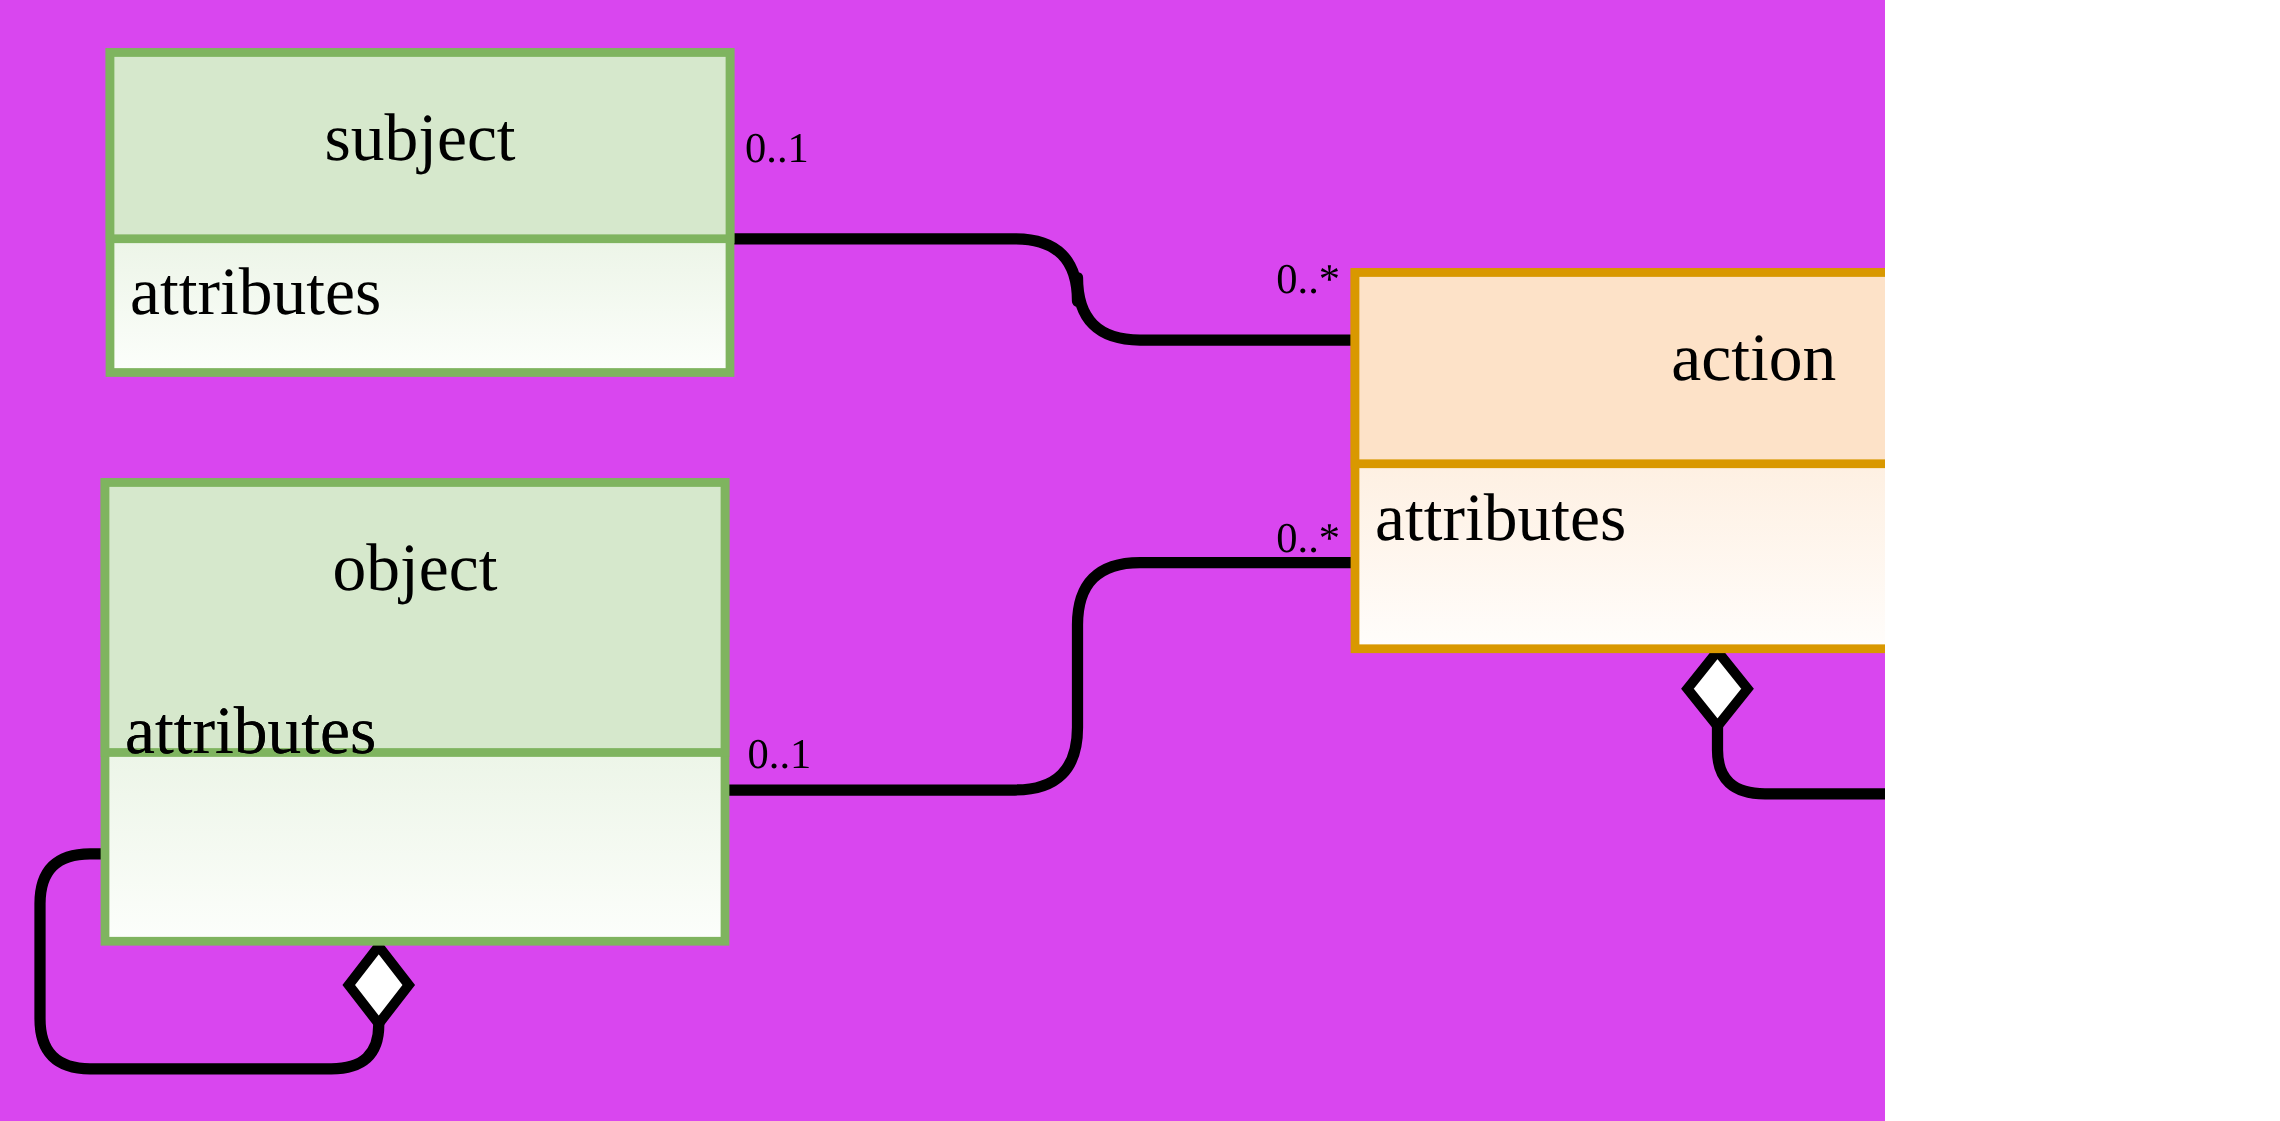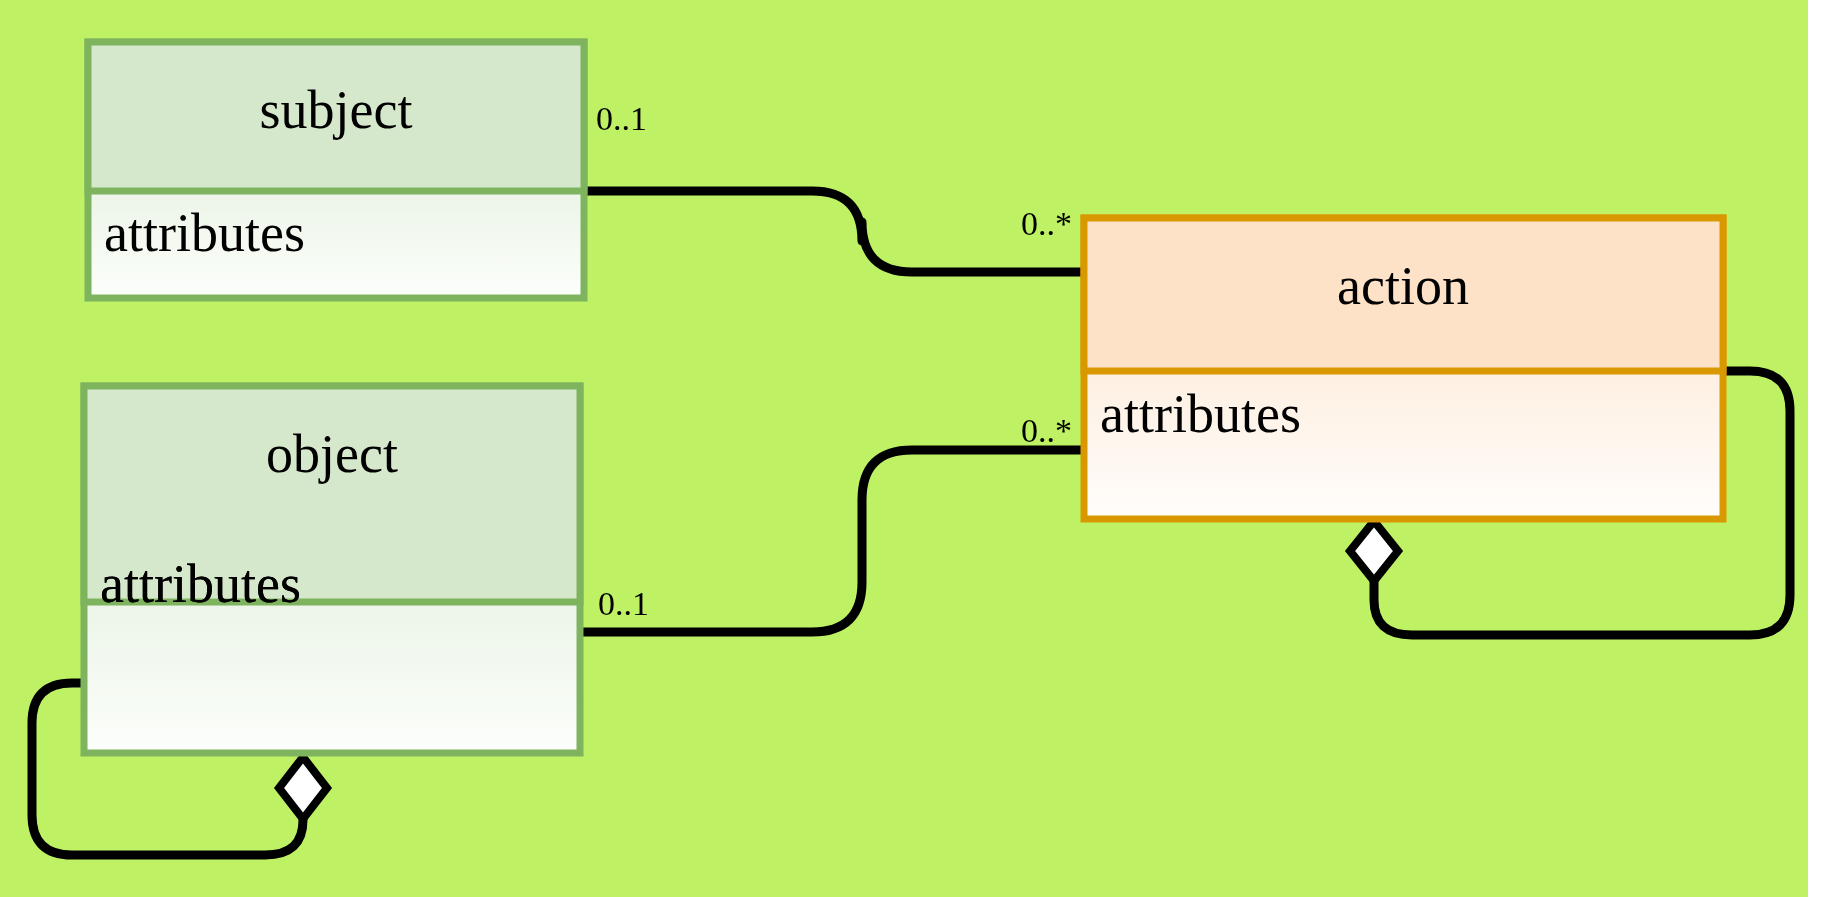--- a/index.html
+++ b/index.html
@@ -5,23 +5,23 @@
   html, body {
     margin: 0;
     padding: 0;
     background: #ffffff;
   }
   body {
     font-family: "Liberation Serif", serif;
   }
   #diagram-root {
     position: relative;
-    width: 1808px;
+    width: 1508px;
     height: 897px;
-    background: #bef264;
+    background: #d946ef;
     overflow: hidden;
   }
   svg.diagram-canvas {
     position: absolute;
     top: 0;
     left: 0;
     width: 1824px;
     height: 897px;
     display: block;
   }

